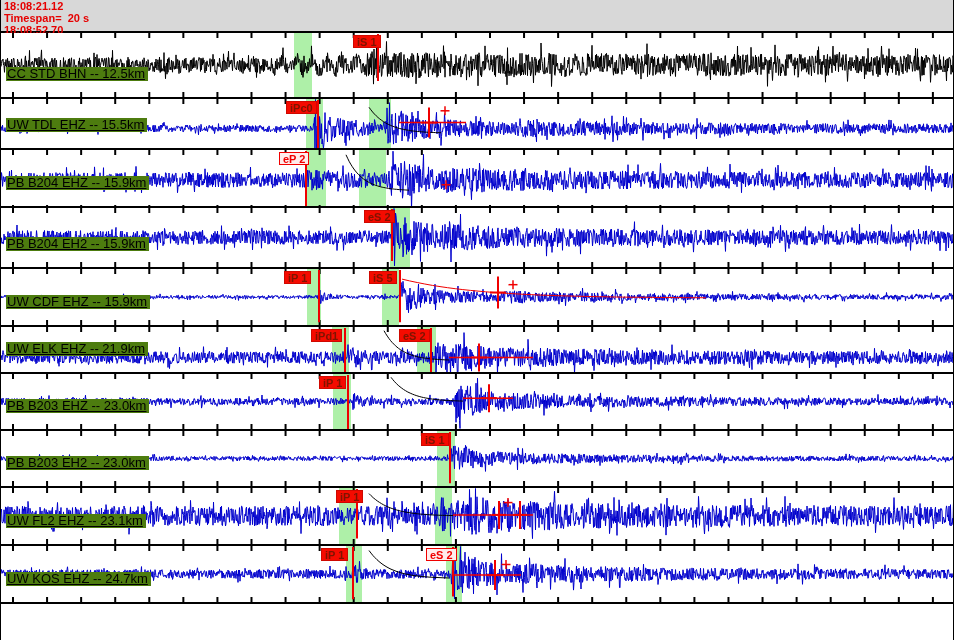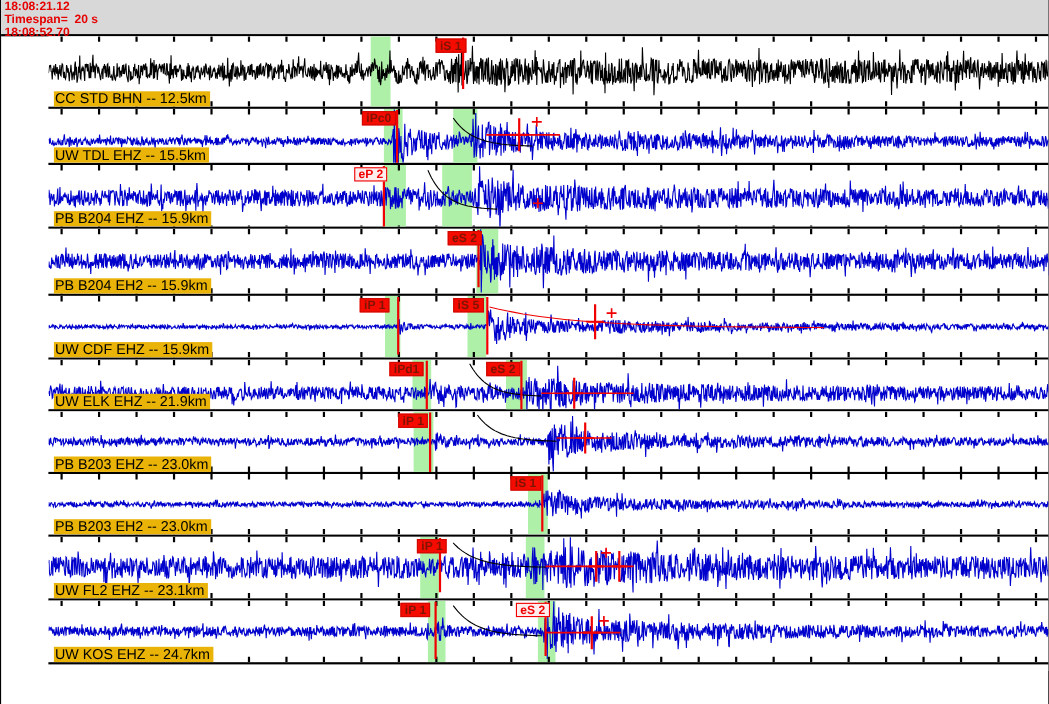--- a/index.html
+++ b/index.html
@@ -4,25 +4,25 @@
 <style>
   html,body{margin:0;padding:0;width:954px;height:640px;overflow:hidden;background:#fff;}
   .app{position:relative;width:954px;height:640px;box-sizing:border-box;
        border-left:1px solid #000;border-right:1px solid #000;
        font-family:"Liberation Sans",sans-serif;}
   .header{background:#d8d8d8;border-bottom:2px solid #000;box-sizing:border-box;height:33px;}
   .h1{color:#e60000;font-family:"Liberation Serif",serif;font-weight:bold;
       font-size:17px;line-height:19px;white-space:pre;padding-left:3px;overflow:hidden;}
   .h2{display:flex;justify-content:space-between;color:#e60000;font-weight:bold;
       font-size:11px;line-height:12px;padding:0 3px;white-space:pre;flex-direction:column;}
-  .traces{position:relative;margin-left:43px;}
+  .traces{position:relative;}
   .trace{position:relative;box-sizing:border-box;border-bottom:2px solid #000;background:#fff;overflow:hidden;}
   .trace svg{position:absolute;left:0;top:0;}
-  .station{position:absolute;left:5px;bottom:0;z-index:4;background:#eab308;color:#000;
-      font-size:13px;line-height:13px;padding:0 3px 1px 1px;letter-spacing:0px;}
+  .station{position:absolute;left:5px;bottom:16px;z-index:4;background:#4d7c0f;color:#000;
+      font-size:13px;line-height:13px;padding:0 3px 1px 1px;letter-spacing:0px;text-decoration:underline;}
   .flag{position:absolute;top:2px;z-index:5;height:13px;font-size:11px;line-height:13px;
       font-weight:bold;padding:0 3px;white-space:pre;box-sizing:border-box;}
   .flag.filled{background:#f50b00;color:#7e1400;border:1px solid #cf0800;}
   .flag.open{background:#ffecec;color:#f00000;border:1px solid #f00000;}
   .footer{height:6px;background:#fff;}
 </style>
 </head>
 <body>
 
 <div class="app">

